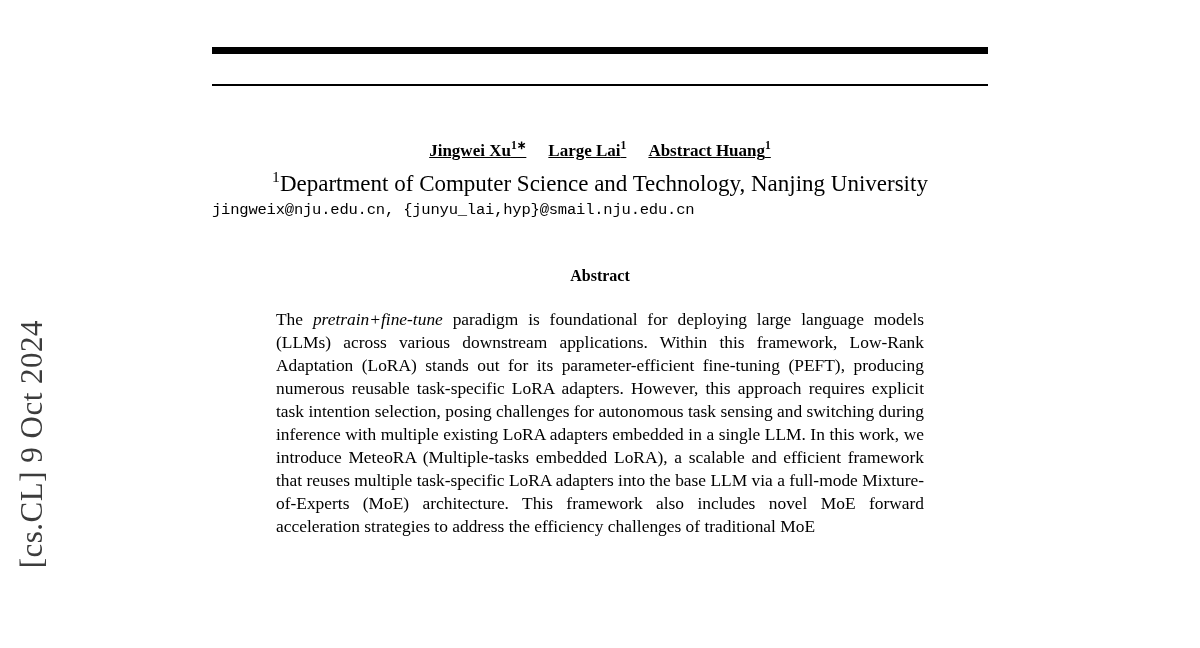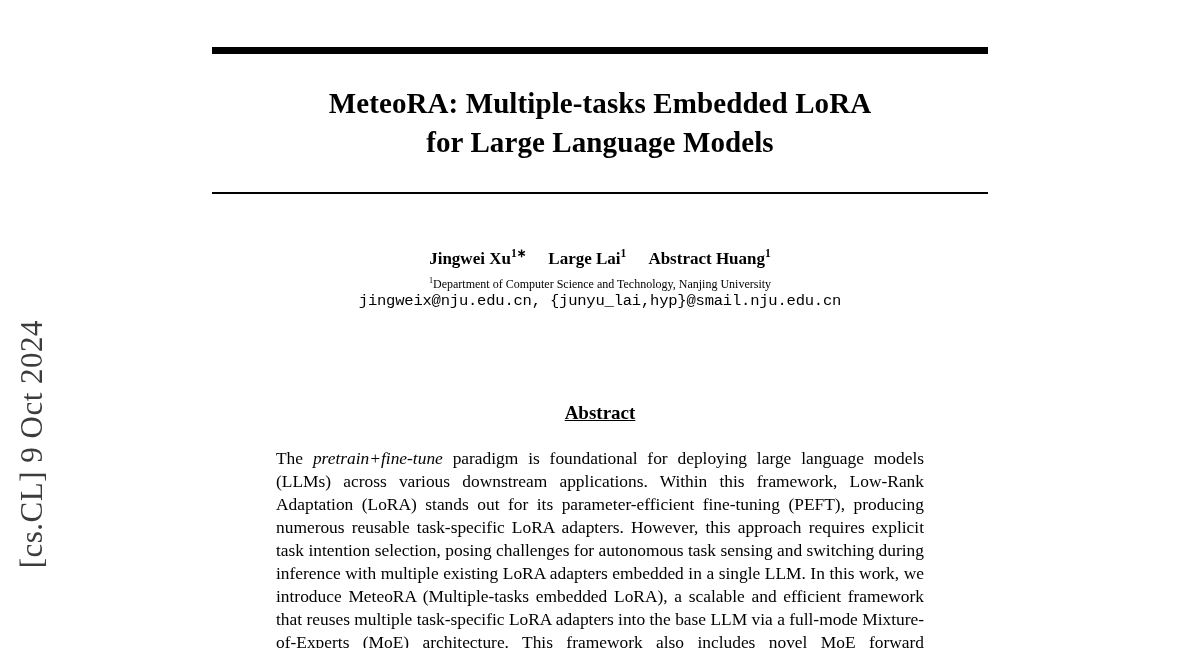--- a/index.html
+++ b/index.html
@@ -59,44 +59,44 @@
     background: #000;
     margin-top: 30px;
   }
 
   .authors {
     text-align: center;
     margin-top: 52px;
     font-size: 17px;
     font-weight: bold;
   }
-  .authors .author { white-space: nowrap; }
+  .authors .author { white-space: nowrap; text-decoration: underline; }
   .authors .sp { display: inline-block; width: 22px; }
   sup { font-size: 0.68em; vertical-align: super; font-weight: bold; }
 
   .affiliation {
     text-align: center;
     margin-top: 7px;
-    font-size: 12px;
+    font-size: 23px;
   }
   .affiliation sup { font-weight: normal; }
 
   .emails {
-    text-align: center;
+    text-align: left;
+    margin-top: 5px;
     font-family: "Liberation Mono", monospace;
     font-size: 15.5px;
     letter-spacing: -0.2px;
   }
 
   .abstract-heading {
     text-align: center;
     font-weight: bold;
-    font-size: 19px;
-    margin-top: 92px;
-    text-decoration: underline;
+    font-size: 16px;
+    margin-top: 48px;
   }
 
   .abstract-body {
     margin: 23px auto 0 auto;
     width: 648px;
     font-size: 17.4px;
     line-height: 1.32;
     text-align: justify;
     text-justify: inter-word;
     hyphens: manual;
@@ -107,24 +107,20 @@
 </style>
 </head>
 <body>
 
 <div class="arxiv-stamp">[cs.CL]  9 Oct 2024</div>
 
 <div class="page">
 
   <div class="rule-top"></div>
 
-  <div class="title">
-    <span>MeteoRA: Multiple-tasks Embedded LoRA</span>
-    <span class="line2">for Large Language Models</span>
-  </div>
 
   <div class="rule-bottom"></div>
 
   <div class="authors">
     <span class="author"><span>Jingwei Xu</span><sup>1∗</sup></span><span class="sp"></span><span class="author"><span>Large Lai</span><sup>1</sup></span><span class="sp"></span><span class="author"><span>Abstract Huang</span><sup>1</sup></span>
   </div>
 
   <div class="affiliation"><sup>1</sup><span>Department of Computer Science and Technology, Nanjing University</span></div>
 
   <div class="emails">jingweix@nju.edu.cn, {junyu_lai,hyp}@smail.nju.edu.cn</div>

